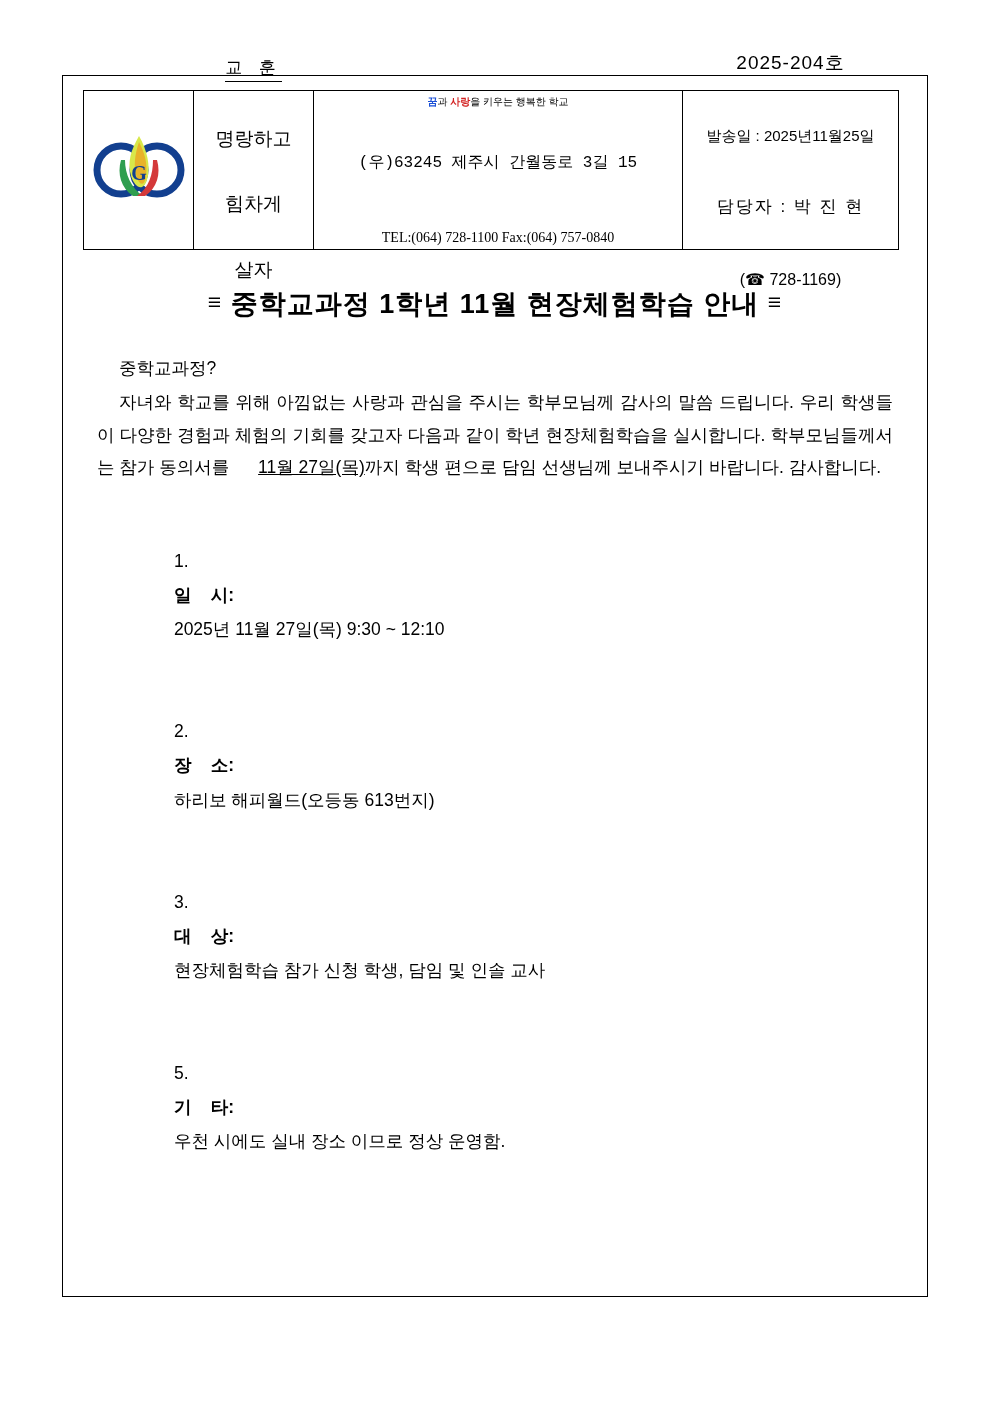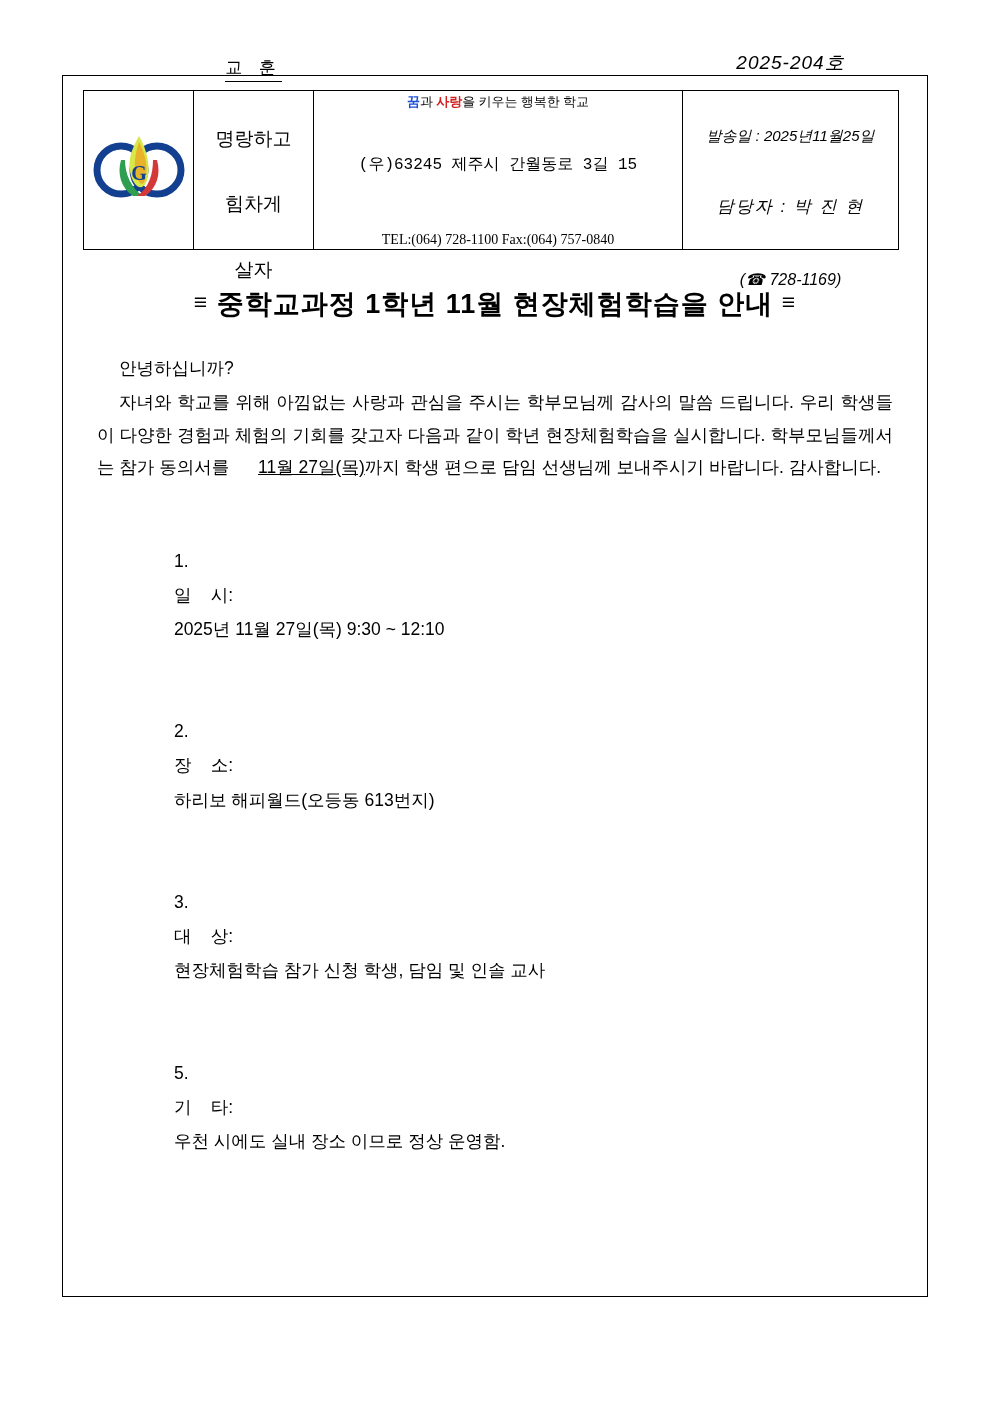--- a/index.html
+++ b/index.html
@@ -65,22 +65,22 @@
     font-size: 17px;
   }
   .hdr-center {
     flex: 1 1 auto;
     border-right: 1px solid #000;
     flex-direction: column;
     text-align: center;
     justify-content: center;
   }
   .slogan {
-    font-family: Liberation Serif, serif;
-    font-size: 13px;
+    font-family: Liberation Sans, sans-serif;
+    font-size: 10px;
     margin-bottom: 2px;
   }
   .slogan .w1 { color: #1a4fd6; font-weight: bold; }
   .slogan .w2 { color: #d21f1f; font-weight: bold; }
   .bigtitle {
     font-family: "Liberation Sans", sans-serif;
     font-weight: bold;
     font-size: 40px;
     color: #1a3fb5;
     letter-spacing: 3px;
@@ -98,21 +98,20 @@
     margin-top: 16px;
   }
   .hdr-right {
     width: 215px;
     flex: none;
     flex-direction: column;
     font-family: "Liberation Sans", sans-serif;
     font-size: 15px;
     line-height: 1.9;
     text-align: center;
-    font-style: italic;
   }
   .hdr-right .no {
     font-size: 19px;
     letter-spacing: 1px;
   }
   .hdr-right .mgr { font-size: 17px; letter-spacing: 2px;}
   .hdr-right .phone { font-size: 16px; }
 
   
   .logo-wrap {
@@ -143,21 +142,21 @@
   .u { text-decoration: underline; margin-left: 24px; }
 
   
   .items {
     margin: 26px 0 0 52px;
     font-family: "Liberation Sans", sans-serif;
     font-size: 17.5px;
     line-height: 1.95;
   }
   .item { white-space: pre; }
-  .item .lbl { font-weight: normal; }
+  .item .lbl { font-weight: bold; }
 </style>
 </head>
 <body>
 
 <div class="page">
   <div class="inner">
 
     <div class="hdr">
 
       <div class="hdr-cell hdr-logo">
@@ -192,26 +191,26 @@
       <div class="hdr-cell hdr-right">
         <div class="no">2025-204호</div>
         <div>발송일 : 2025년11월25일</div>
         <div class="mgr">담당자 : 박 진 현</div>
         <div class="phone">(☎ 728-1169)</div>
       </div>
     </div>
 
     <div class="doc-title">
       <span class="bars">≡</span>
-      <span>중학교과정 1학년 11월 현장체험학습을 안내</span>
+      <span>중학교과정 1학년 11월 현장체험학습 안내</span>
       <span class="bars">≡</span>
     </div>
 
     <div class="para">
-      <span class="indent"></span><span>안녕하십니까?</span>
+      <span class="indent"></span><span>중학교과정?</span>
     </div>
     <div class="para" style="margin-top:2px;">
       <span class="indent"></span><span>자녀와 학교를 위해 아낌없는 사랑과 관심을 주시는 학부모님께 감사의 말씀 드립니다. 우리 학생들이 다양한 경험과 체험의 기회를 갖고자 다음과 같이 학년 현장체험학습을 실시합니다. 학부모님들께서는 참가 동의서를 </span><span class="u">11월 27일(목)</span><span>까지 학생 편으로 담임 선생님께 보내주시기 바랍니다. 감사합니다.</span>
     </div>
 
     <div class="items">
       <div class="item">
         <span>1.</span>
         <span class="lbl">일    시:</span>
         <span>2025년 11월 27일(목) 9:30 ~ 12:10</span>

